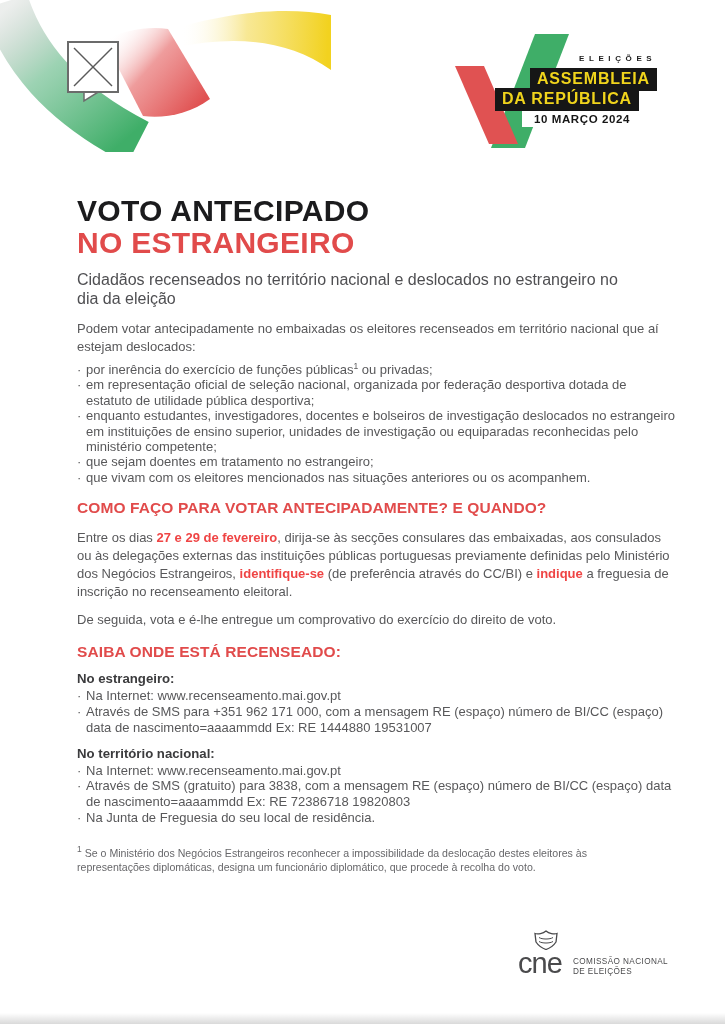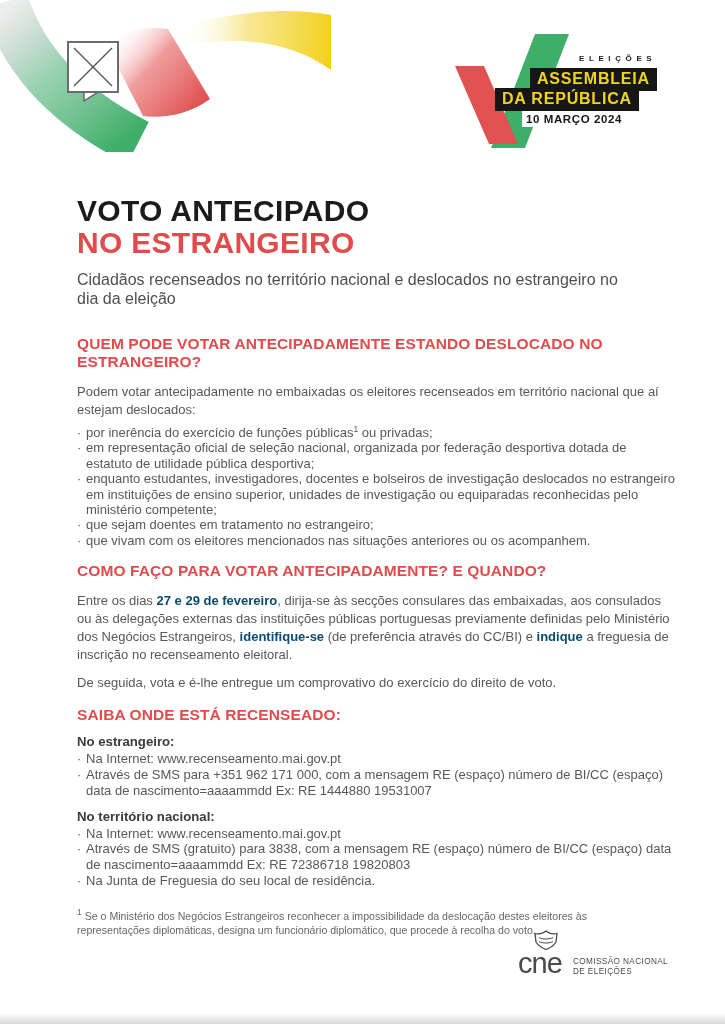--- a/index.html
+++ b/index.html
@@ -25,21 +25,21 @@
     position:absolute;background:var(--badge-black,#161616);
     color:var(--badge-yellow,#f0d41c);
     font-weight:bold;font-size:16px;letter-spacing:0.8px;
     padding:2px 7px 3px 7px;white-space:nowrap;
   }
   .badge .bar1{left:92px;top:38px;}
   .badge .bar2{left:57px;top:58px;}
   .badge .date{
     position:absolute;left:84px;top:81px;background:#fff;
     font-size:11.5px;font-weight:bold;letter-spacing:0.6px;color:#161616;
-    padding:2px 4px;white-space:nowrap;
+    padding:2px 12px;white-space:nowrap;
   }
 
   
   .content{
     position:absolute;left:65px;top:195px;width:598px;
     color:var(--body-gray,#58585a);font-size:13px;margin-left:12px;
   }
   h1{
     margin:0;font-size:30px;line-height:32px;font-weight:bold;
     letter-spacing:0.3px;color:var(--heading-black,#1b1b1d);
@@ -49,21 +49,21 @@
     margin:12px 0 0 0;font-size:16px;line-height:18.5px;
     color:#4f4f52;max-width:542px;
   }
   h2{
     margin:27px 0 0 0;font-size:15.5px;line-height:18px;font-weight:bold;
     color:var(--accent-red,#e14b4b);max-width:530px;letter-spacing:0.1px;
   }
   h2.tight{margin-top:14px;}
   p.body{margin:12px 0 0 0;line-height:18px;max-width:598px;}
   p.body2{margin:10px 0 0 0;line-height:18px;}
-  strong{color:#0c4a6e;}
+  strong{color:#ef4444;}
   ul.blist{list-style:none;margin:6px 0 0 0;padding:0;}
   ul.blist li{position:relative;padding-left:9px;line-height:15.4px;}
   ul.where{margin-top:2px;}
   ul.where li{line-height:15.8px;}
   .mk{position:absolute;left:0;top:0;}
   sup{font-size:8.5px;line-height:0;}
   h3.sub{margin:10px 0 0 0;font-size:13.2px;font-weight:bold;color:#3b3b3d;}
   h3.first{margin-top:10px;}
   a.link{color:inherit;cursor:pointer;}
   .footnote{
@@ -136,21 +136,20 @@
     <div class="date">10 MARÇO 2024</div>
   </div>
 
   <div class="content">
 
     <h1><span>VOTO ANTECIPADO</span><br>
       <span class="red-line">NO ESTRANGEIRO</span></h1>
 
     <p class="subtitle">Cidadãos recenseados no território nacional e deslocados no estrangeiro no dia da eleição</p>
 
-    <h2>QUEM PODE VOTAR ANTECIPADAMENTE ESTANDO DESLOCADO NO ESTRANGEIRO?</h2>
 
     <p class="body">Podem votar antecipadamente no embaixadas os eleitores recenseados em território nacional que aí estejam deslocados:</p>
 
     <ul class="blist">
       <li>
         <span class="mk">·</span><span><span>por inerência do exercício de funções públicas</span><sup>1</sup><span> ou privadas;</span></span>
       </li>
       <li>
         <span class="mk">·</span><span>em representação oficial de seleção nacional, organizada por federação desportiva dotada de estatuto de utilidade pública desportiva;</span>
       </li>

